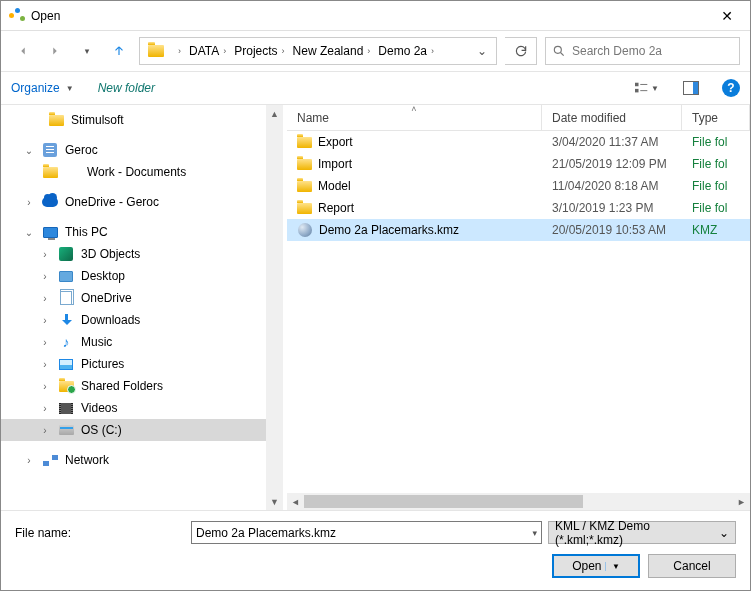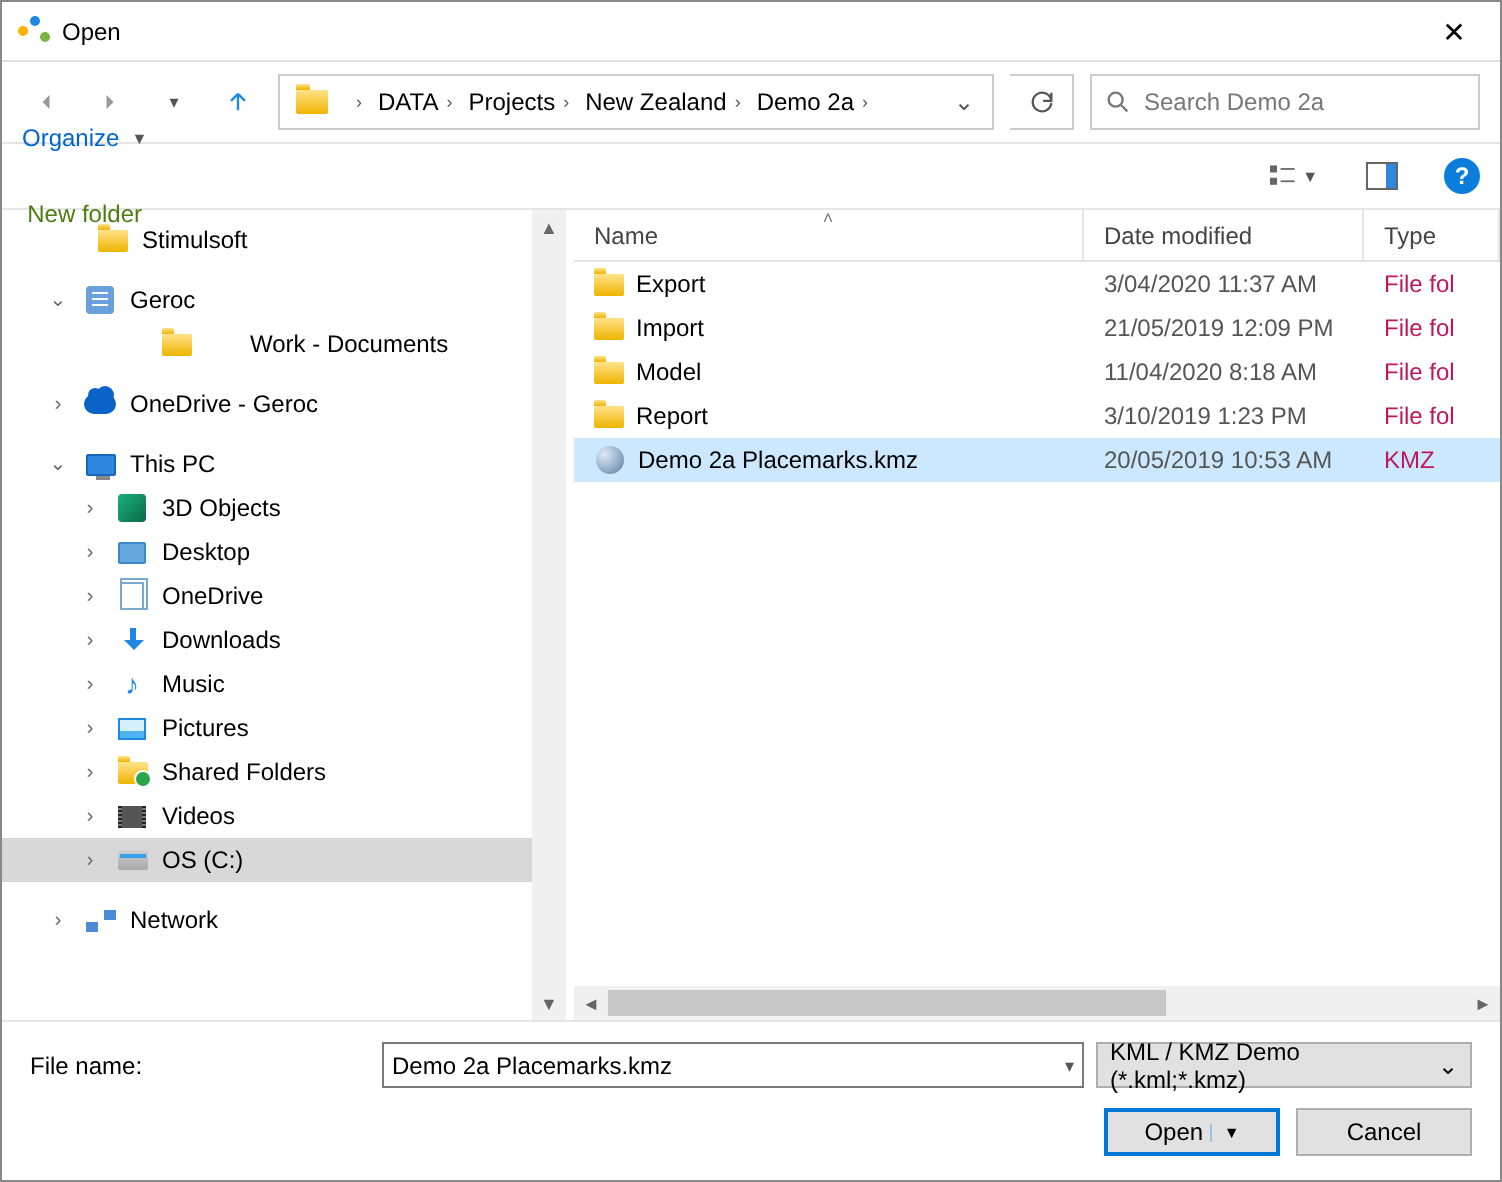--- a/index.html
+++ b/index.html
@@ -102,23 +102,23 @@
 
   
   .toolbar {
     height: 34px;
     border-top: 1px solid #e5e5e5;
     border-bottom: 1px solid #e5e5e5;
     display:flex; align-items:center;
     padding: 0 10px;
     gap: 18px;
   }
-  .toolbar .tool-left { display:flex; align-items:center; gap: 24px; flex-direction: column; }
+  .toolbar .tool-left { display:flex; align-items:center; gap: 24px; }
   .toolbar .organize { color:#0066cc; display:flex; align-items:center; gap:4px; }
-  .toolbar .newfolder { color:#4d7c0f; }
+  .toolbar .newfolder { color:#0f766e;font-style:italic; }
   .toolbar .tool-spacer { flex:1; }
   .toolbar .tool-icon {
     width:26px; height:22px; display:flex; align-items:center; justify-content:center;
     color:#555; border:1px solid transparent;
   }
   .toolbar .drop-tri { font-size:8px; margin-left:2px; color:#555;}
   .help-icon {
     width:18px; height:18px; border-radius:50%;
     background:#0a7ddb; color:#fff; font-weight:bold; font-size:12px;
     display:flex; align-items:center; justify-content:center;
@@ -162,21 +162,21 @@
   .fp-col.type { flex:1; }
 
   .fp-rows { flex:1; overflow:auto; }
   .fp-row {
     height:22px; display:flex; align-items:center;
   }
   .fp-row.selected { background:#cce8ff; }
   .fp-cell { display:flex; align-items:center; height:100%; padding:0 10px; overflow:hidden; white-space:nowrap;}
   .fp-cell.name { width:255px; gap:6px;}
   .fp-cell.date { width:140px; color:#555;}
-  .fp-cell.type { flex:1; color:#be185d;}
+  .fp-cell.type { flex:1; color:#15803d;}
 
   .file-kmz-icon {
     width:16px; height:16px; position:relative;
   }
   .file-kmz-icon .globe { position:absolute; inset:1px; border-radius:50%; background:radial-gradient(circle at 30% 30%, #dfe9f3 0%, #8ea9c7 60%, #5f7a99 100%);}
 
   .hscroll {
     height:17px; background:#f0f0f0; display:flex; align-items:center;
   }
   .hscroll .hbtn { width:17px; height:17px; display:flex;align-items:center;justify-content:center; color:#666; font-size:9px;}
@@ -351,21 +351,21 @@
           <span>Stimulsoft</span>
         </div>
         <div style="height: 8px;"></div>
         <div class="tree-item" style="padding-left: 22px;">
           <span class="ti-exp">⌄</span>
           <span class="ti-icon">
             <div class="ico-building"></div>
           </span>
           <span>Geroc</span>
         </div>
-        <div class="tree-item" style="padding-left: 38px; gap: 28px;">
+        <div class="tree-item" style=" gap: 28px;">
           <span class="ti-exp"></span>
           <span class="ti-icon">
             <div class="small-folder"></div>
           </span>
           <span>Work - Documents</span>
         </div>
         <div style="height: 8px;"></div>
         <div class="tree-item" style="padding-left: 22px;">
           <span class="ti-exp">›</span>
           <span class="ti-icon">

